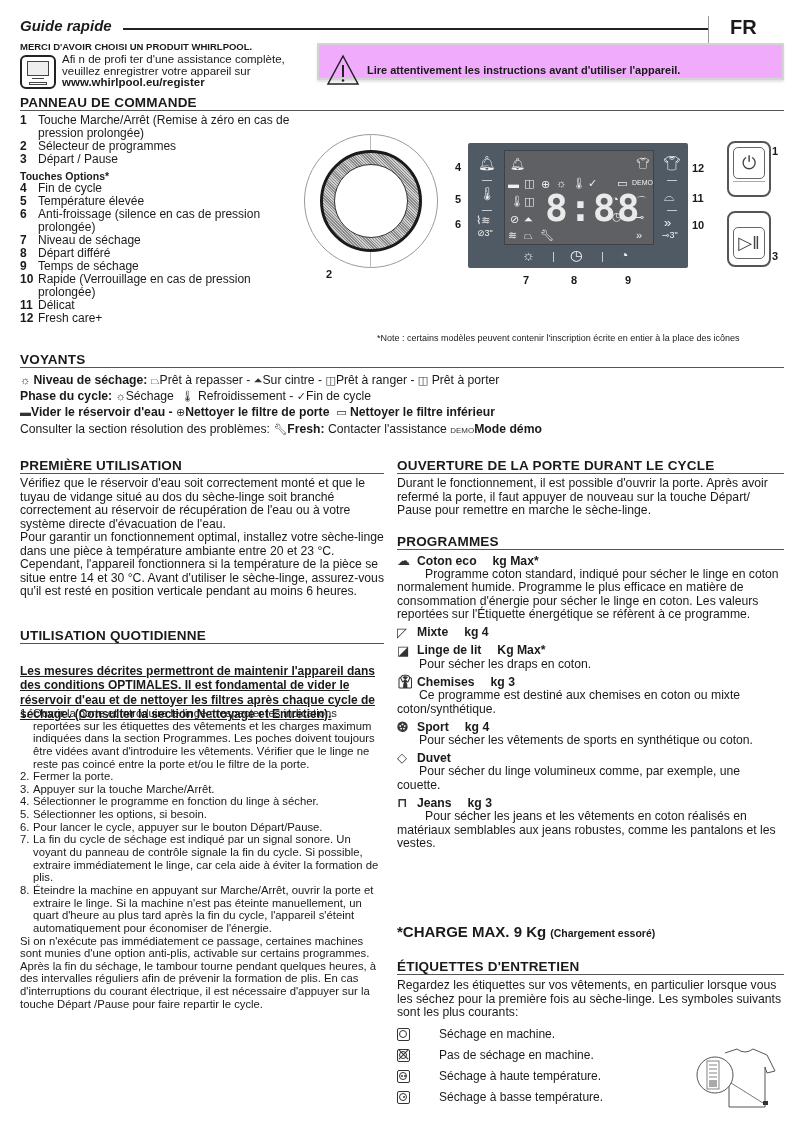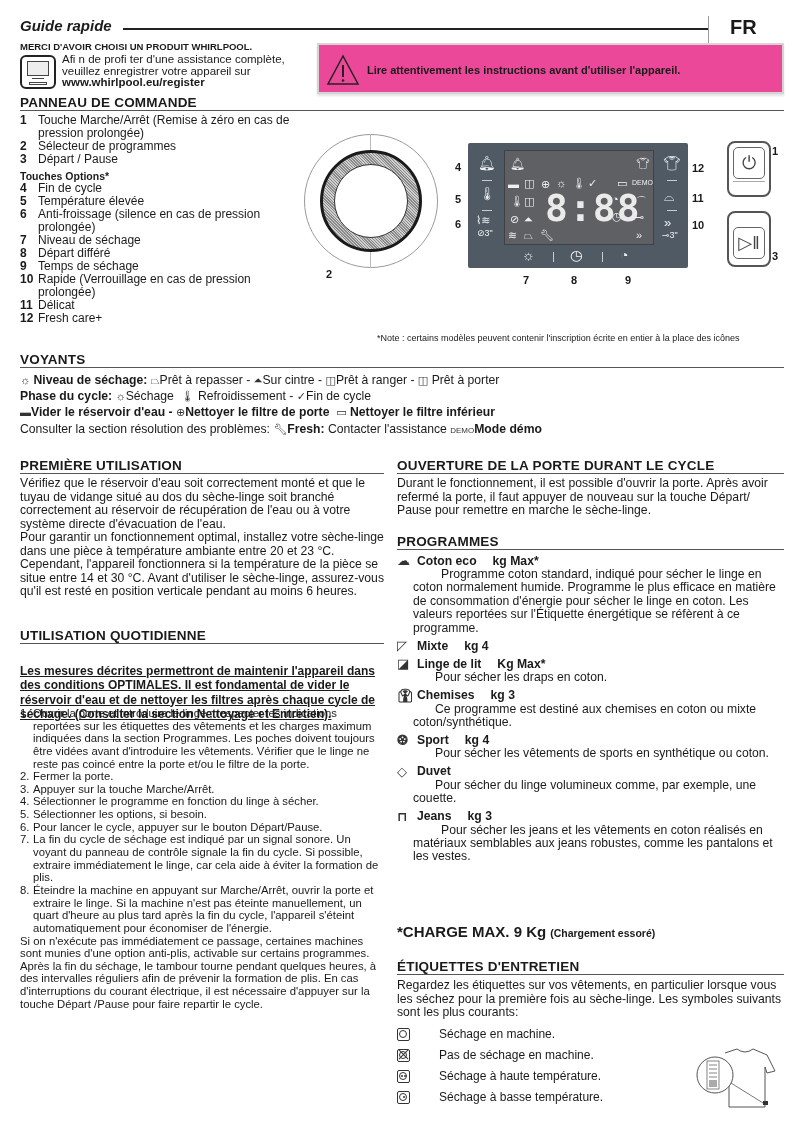--- a/index.html
+++ b/index.html
@@ -15,21 +15,21 @@
   .fr { left: 730px; top: 16px; font-size: 20px; font-weight: bold; }
 
   .thanks { left: 20px; top: 42px; font-size: 9.5px; font-weight: bold; }
   .monitor-icon { left: 20px; top: 55px; width: 36px; height: 34px; border: 2px solid #222; border-radius: 6px; }
   .monitor-icon .scr { position:absolute; left: 5px; top: 4px; width: 22px; height: 15px; border: 1.5px solid #444; background: #eee; }
   .monitor-icon .base { position:absolute; left: 10px; top: 21px; width: 12px; height: 4px; border-top: 1.5px solid #444; }
   .monitor-icon .kb { position:absolute; left: 7px; top: 25px; width: 18px; height: 3px; border: 1px solid #444; }
   .register-text { left: 62px; top: 54px; font-size: 11.5px; line-height: 1.02; }
   .register-text b { font-weight: bold; }
 
-  .warn-box { left: 317px; top: 43px; width: 467px; height: 51px; border: 2px solid #d4d4d4; background: #ec4899; box-shadow: 0 2px 2px #e4e4e4; }
+  .warn-box { left: 317px; top: 43px; width: 467px; height: 37px; border: 2px solid #d4d4d4; background: #f0abfc; box-shadow: 0 2px 2px #e4e4e4; }
   .warn-box svg { position: absolute; left: 7px; top: 9px; }
   .warn-text { position: absolute; left: 48px; top: 19px; font-size: 11px; font-weight: bold; }
 
   
   .sec-h { font-size: 13.5px; font-weight: bold; letter-spacing: 0.2px; border-bottom: 1.5px solid #555; }
 
   .panneau-h { left: 20px; top: 95px; width: 764px; }
   .panneau-list { left: 20px; top: 114px; width: 290px; font-size: 12px; line-height: 1.08; }
   .panneau-list .row { display: flex; }
   .panneau-list .num { width: 18px; font-weight: bold; flex-shrink: 0; }
@@ -80,21 +80,21 @@
   .util-after { font-size: 11.3px; line-height: 1.12; }
 
   .ouv-h { top: 458px; }
   .ouv-body { top: 477px; }
   .prog-h { top: 534px; }
   .prog-list { top: 554px; font-size: 12.2px; line-height: 1.1; }
   .prog { margin-bottom: 4px; }
   .prog .title { font-weight: bold; display: flex; align-items: flex-end; }
   .prog .picon { width: 20px; height: 14px; display: inline-block; font-size: 13px; line-height: 14px; color: #333; flex-shrink: 0; }
   .prog .kg { margin-left: 16px; }
-  .prog .desc { text-indent: 28px; margin-left: 16px; }
+  .prog .desc { text-indent: 28px; }
   .prog .desc.noind { text-indent: 22px; }
 
   .charge { top: 924px; font-size: 15px; font-weight: bold; }
   .charge small { font-size: 10.5px; font-weight: bold; margin-left: 4px; }
 
   .etq-h { top: 959px; }
   .etq-body { top: 979px; }
   .etq-list { top: 1024px; font-size: 12px; }
   .etq-row { display: flex; align-items: center; height: 21px; }
   .etq-sym { width: 13px; height: 13px; border: 1.5px solid #333; margin-right: 29px; position: relative; border-radius: 2px; flex-shrink: 0; }

